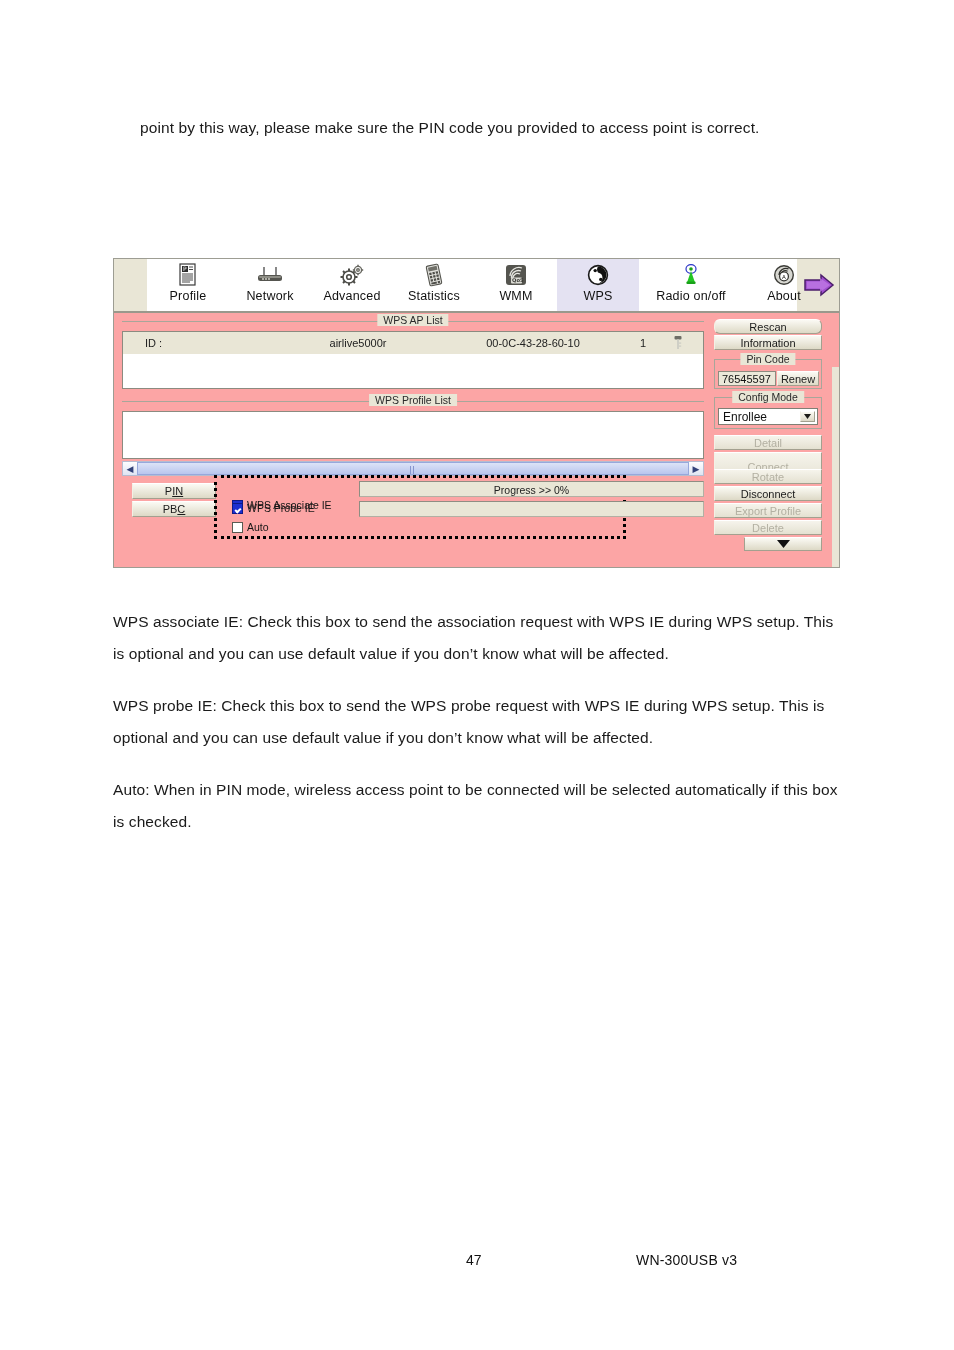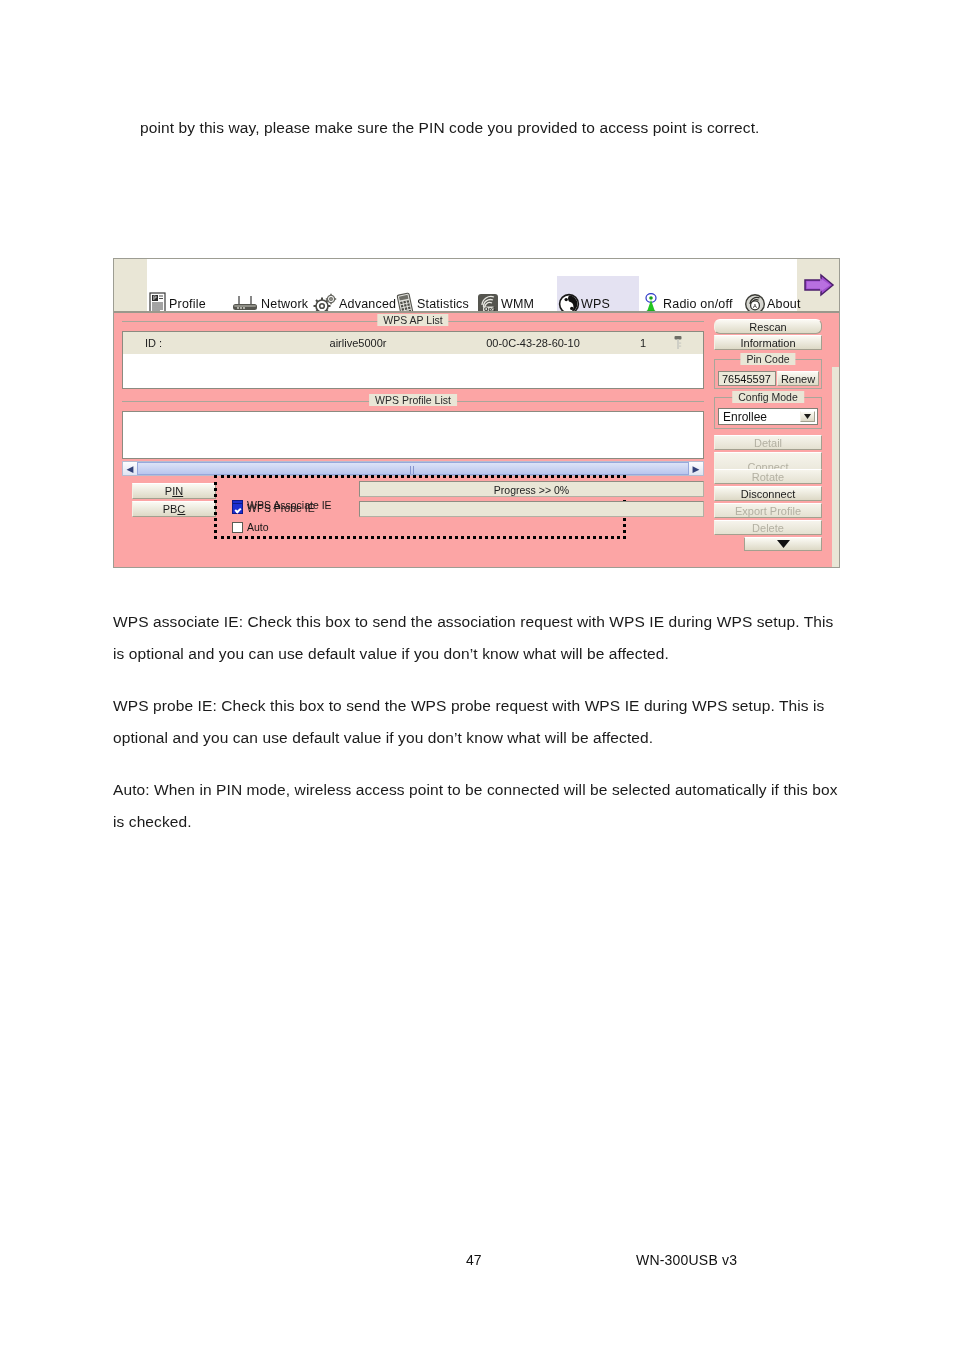--- a/index.html
+++ b/index.html
@@ -34,22 +34,22 @@
   .app-leftstub{
     position:absolute;left:0;top:0;width:33px;height:52px;background:#e9e6d6;
   }
   .toolbar{
     position:absolute;left:0;top:0;width:727px;height:52px;background:#ffffff;
   }
   .toolbar-rightstub{
     position:absolute;right:0;top:0;width:44px;height:52px;background:#e9e6d6;
   }
   .tb-item{
-    position:absolute;top:17px;height:52px;width:82px;
-    display:flex;flex-direction:row;align-items:center;justify-content:flex-start;
+    position:absolute;top:0;height:52px;width:82px;
+    display:flex;flex-direction:column;align-items:center;justify-content:flex-start;
     padding-top:3px;box-sizing:border-box;cursor:default;
   }
   .tb-item.active{background:#e4e2f2;}
   .tb-ico{height:26px;display:flex;align-items:center;justify-content:center;}
   .tb-lab{font-size:12.5px;color:#111;letter-spacing:.2px;white-space:nowrap;margin-top:1px;
           font-family:"Liberation Sans",sans-serif;}
   .tb-arrow{position:absolute;right:4px;top:12px;width:36px;height:28px;
             display:flex;align-items:center;justify-content:center;cursor:pointer;}
 
   .tb-sep{position:absolute;left:0;top:52px;width:727px;height:2px;background:#9a988c;}

